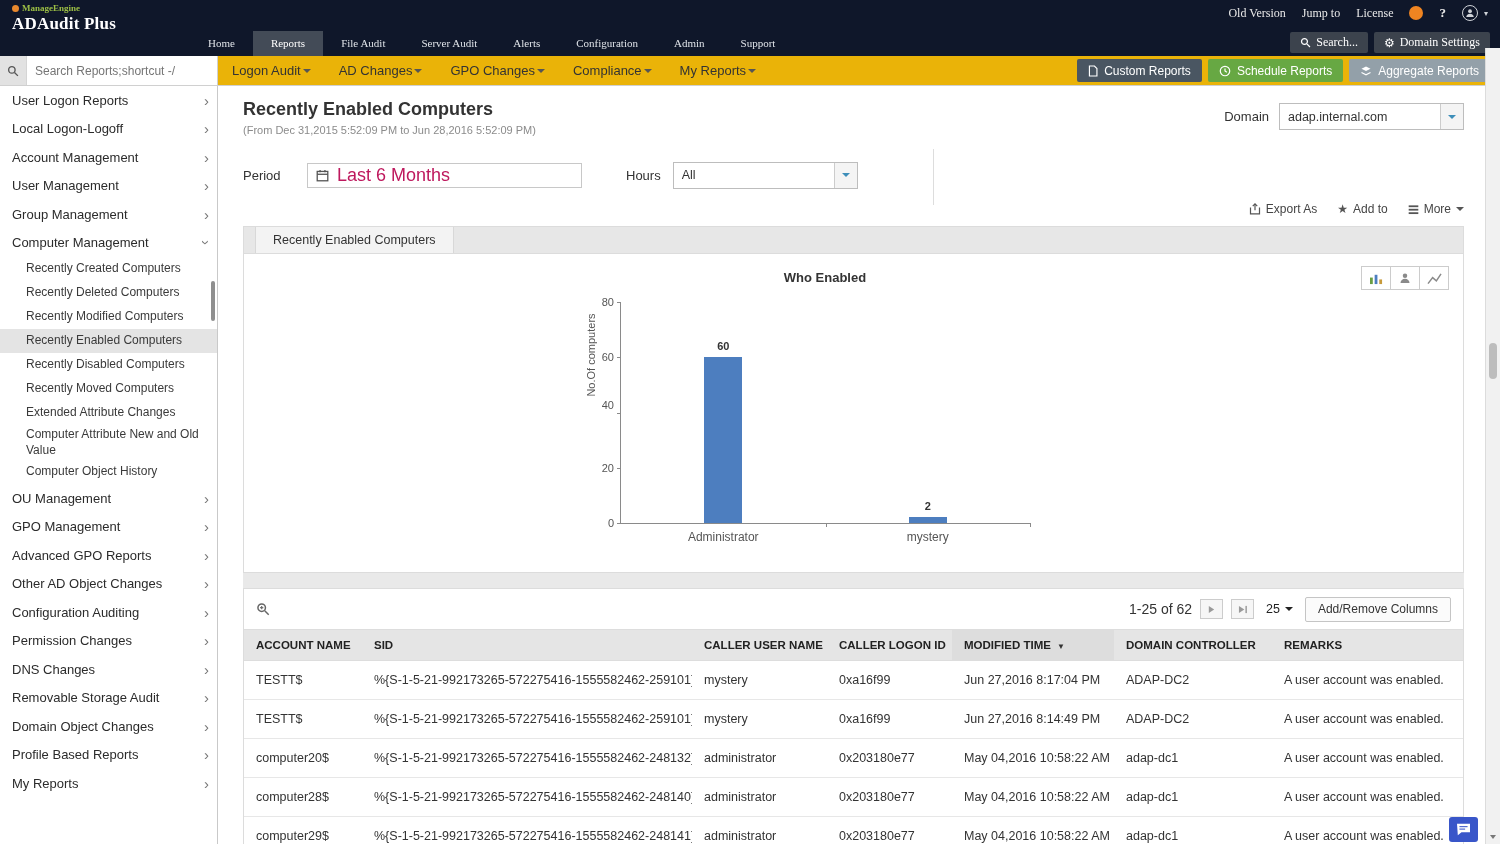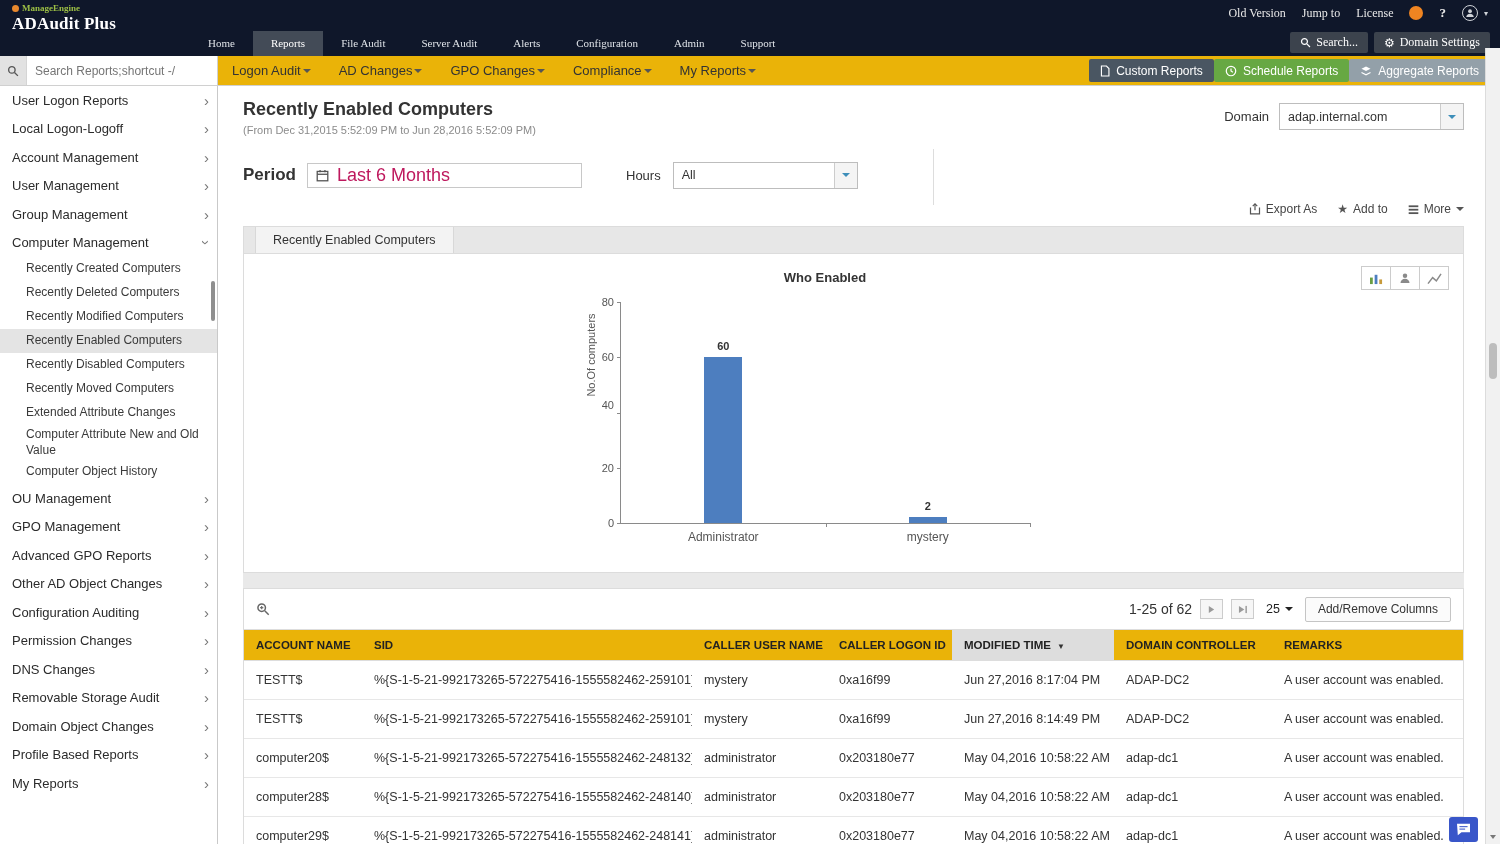--- a/index.html
+++ b/index.html
@@ -25,21 +25,21 @@
   .hdr-btn { background:#3c434d; color:#fff; border-radius:2px; height:21px; display:flex; align-items:center; gap:5px; padding:0 10px; font-size:12px; cursor:pointer; }
 
   
   .toolbar { height:30px; background:#eab308; border-bottom:1px solid #d0d0d0; display:flex; align-items:stretch; }
   .tb-search { width:218px; background:#fff; border-right:1px solid #d0d0d0; display:flex; align-items:stretch; }
   .tb-search-iconbox { width:27px; background:#e2e2e2; border-right:1px solid #d5d5d5; display:flex; align-items:center; justify-content:center; color:#555; }
   .tb-search input { flex:1; border:none; outline:none; font-size:12px; padding:0 8px; color:#444; font-family:"Liberation Sans",sans-serif; background:#fff; }
   .tb-menus { display:flex; align-items:stretch; }
   .menu-item { display:flex; align-items:center; gap:2px; padding:0 14px; font-size:13px; color:#333; cursor:pointer; }
   .caret-down { width:0; height:0; border-left:4px solid transparent; border-right:4px solid transparent; border-top:4px solid #555; display:inline-block; }
-  .tb-actions { margin-left:auto; display:flex; align-items:center; padding-right:10px;border-radius:10px; }
+  .tb-actions { margin-left:auto; display:flex; align-items:center; gap:6px; padding-right:10px;border-radius:10px; }
   .tb-btn { color:#fff; font-size:12px; height:23px; display:flex; align-items:center; gap:6px; padding:0 11px; border-radius:2px; cursor:pointer; }
   .btn-slate { background:#4a5662; }
   .btn-green { background:#67a843; }
   .btn-grey  { background:#93a0a9; }
 
   
   .page-body { display:flex; height:765px;gap:9px; }
   .sidebar { width:218px; border-right:1px solid #c9c9c9; background:#fff; position:relative; overflow:hidden; flex:none; }
   .main { flex:1; position:relative; overflow:hidden; background:#fff; }
   .main-inner { padding:13px 36px 0 16px; position:relative; }
@@ -59,21 +59,21 @@
   .page-title { font-size:18px; font-weight:bold; color:#333; }
   .subtitle { font-size:11px; color:#8b8b8b; margin-top:4px; }
   .domain-group { display:flex; align-items:center; gap:10px; margin-top:4px; }
   .domain-label { font-size:13px; color:#333; }
   .select-box { width:185px; height:27px; border:1px solid #bdbdbd; background:#fff; display:flex; align-items:center; cursor:pointer; }
   .select-box .sel-text { flex:1; font-size:12.5px; color:#333; padding:0 8px; white-space:nowrap; overflow:hidden; }
   .select-box .sel-caret { width:23px; align-self:stretch; border-left:1px solid #ccc; background:#f4f4f4; display:flex; align-items:center; justify-content:center; }
   .sel-caret .caret-down { border-top-color:#3d8eb9; }
 
   .period-row { display:flex; align-items:center; margin-top:26px; height:26px; }
-  .period-label { font-size:17px; color:#333; width:42px;font-weight:bold; }
+  .period-label { font-size:13px; color:#333; width:42px; }
   .period-field { width:275px; height:25px; border:1px solid #c8c8c8; background:#fff; display:flex; align-items:center; padding:0 8px; gap:8px; margin-left:22px; cursor:pointer; color:#555; }
   .period-field .pf-text { font-size:18px; color:#be185d; }
   .hours-label { font-size:13px; color:#333; margin-left:44px; margin-right:12px; }
   .vdivider { position:absolute; left:706px; top:63px; height:56px; border-left:1px solid #ddd; }
 
   .report-actions { display:flex; justify-content:flex-end; align-items:center; gap:20px; margin-top:14px; font-size:12px; color:#444; }
   .action-link { display:flex; align-items:center; gap:5px; cursor:pointer; color:#444; }
   .action-link .star { font-size:12px; color:#555; }
 
   
@@ -96,21 +96,21 @@
   .gap-strip { height:15px; background:#e9e9e9; }
   .table-card { border:1px solid #dcdcdc; background:#fff; }
   .table-controls { height:40px; display:flex; align-items:center; padding:0 12px; }
   .tc-right { margin-left:auto; display:flex; align-items:center; gap:8px; }
   .range-text { font-size:14px; color:#333; }
   .pager-btn { width:23px; height:20px; border:1px solid #ccc; background:#f6f6f6; display:flex; align-items:center; justify-content:center; cursor:pointer; }
   .pagesize-btn { display:flex; align-items:center; gap:5px; font-size:12.5px; color:#222; cursor:pointer; padding:0 4px; }
   .pagesize-btn .caret-down { border-top-color:#222; }
   .addcols-btn { height:25px; border:1px solid #c5c5c5; background:#fbfbfb; border-radius:2px; font-size:12px; color:#333; padding:0 12px; display:flex; align-items:center; cursor:pointer; }
   table { width:100%; border-collapse:collapse; table-layout:fixed; }
-  thead th { background:#eab308; border-top:1px solid #ddd; border-bottom:1px solid #ddd; text-align:left; font-size:11.5px; color:#222; padding:9px 12px; font-weight:bold; white-space:nowrap; overflow:hidden; }
+  thead th { background:#e5e5e5; border-top:1px solid #ddd; border-bottom:1px solid #ddd; text-align:left; font-size:11.5px; color:#222; padding:9px 12px; font-weight:bold; white-space:nowrap; overflow:hidden; }
   thead th.sorted { background:#dddddd; }
   .sort-caret { font-size:8px; color:#333; margin-left:6px; }
   tbody td { padding:12px 12px; font-size:12.5px; color:#333; border-bottom:1px solid #e7e7e7; white-space:nowrap; overflow:hidden; }
 
   
   .chat-fab { position:absolute; right:22px; bottom:2px; width:29px; height:25px; border-radius:3px; background:#3956c9; display:flex; align-items:center; justify-content:center; cursor:pointer; }
   .v-scrollbar { position:absolute; right:0; top:48px; bottom:0; width:15px; background:#f1f1f1; border-left:1px solid #dcdcdc; }
   .v-thumb { position:absolute; left:3px; top:295px; width:8px; height:36px; background:#bdbdbd; border-radius:4px; cursor:pointer; }
   .v-arrow { position:absolute; left:0; bottom:0; width:100%; height:15px; display:flex; align-items:center; justify-content:center; cursor:pointer; }
   .v-arrow .caret-down { border-top-color:#777; border-left-width:3.5px; border-right-width:3.5px; }

